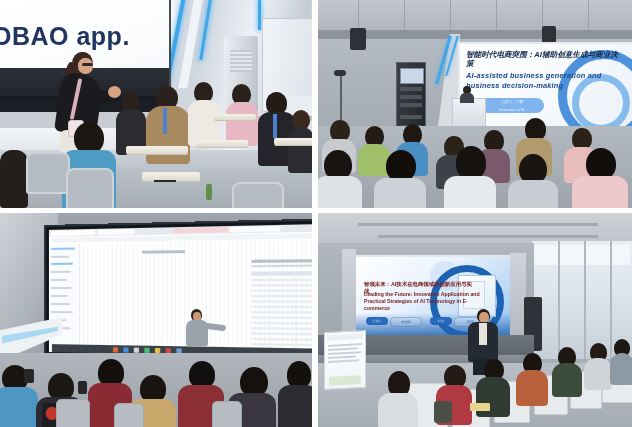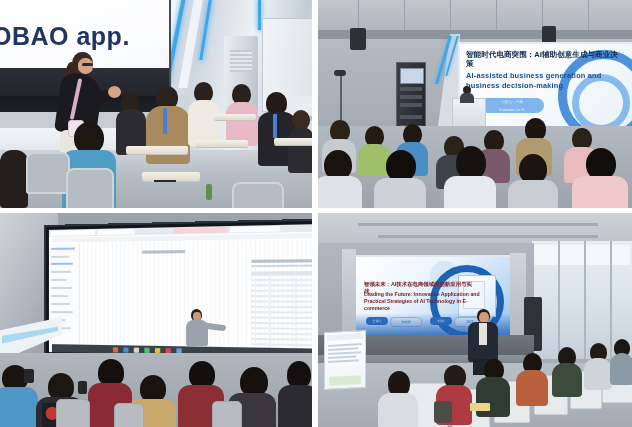--- a/index.html
+++ b/index.html
@@ -84,21 +84,21 @@
   .stud{position:absolute;}
   .stud .hd{position:absolute;border-radius:50% 50% 45% 45%;}
   .stud .bd{position:absolute;border-radius:12px 12px 4px 4px;}
 
   .tl-desk{position:absolute;background:linear-gradient(180deg,#f5f2ea,#ded9cd);
     border-radius:2px;box-shadow:0 1px 0 #c8c3b8;}
   .tl-chair{position:absolute;background:#b6bcc3;border-radius:8px 8px 3px 3px;
     border:2px solid #cfd4d9;}
 
   
-  #cell-tr{background:#bef264;}
+  #cell-tr{background:#bef264;font-style:italic;}
   .tr-ceil{position:absolute;left:0;top:0;width:314px;height:34px;
     background:linear-gradient(180deg,#c2c7cd,#aeb4bb);}
   .tr-ceilgrid{position:absolute;top:0;width:1px;height:34px;background:#9aa1a8;}
   .tr-wall{position:absolute;left:0;top:30px;width:314px;height:112px;
     background:linear-gradient(180deg,#b6bcc3,#a2a9b0);}
   .tr-beam{position:absolute;left:0;top:30px;width:314px;height:9px;background:#8d949b;}
   .tr-spk{position:absolute;background:#2e3237;border-radius:2px;}
   .tr-spk1{left:32px;top:28px;width:16px;height:22px;}
   .tr-spk2{left:224px;top:26px;width:14px;height:18px;}
 

